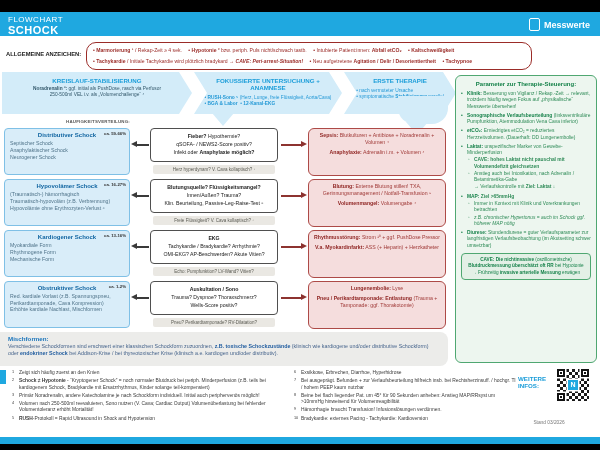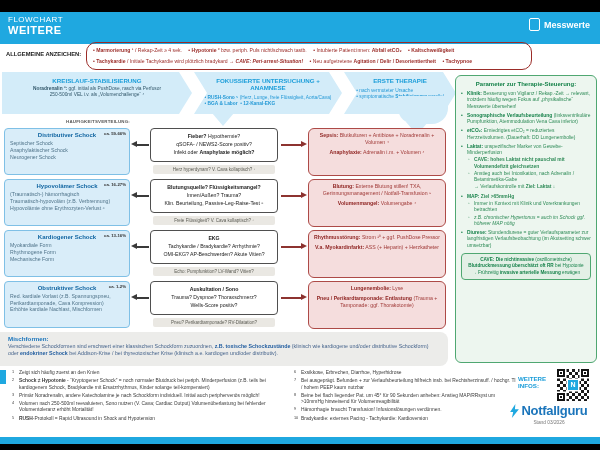--- a/index.html
+++ b/index.html
@@ -1,19 +1,19 @@
 <!DOCTYPE html>
 <html><head>
 <meta charset="utf-8">
 <style>
   html,body{margin:0;padding:0;}
   body{width:600px;height:450px;background:#000;font-family:"Liberation Sans",sans-serif;position:relative;overflow:hidden;}
   .page{position:absolute;top:12px;left:0;width:600px;height:432px;background:#fff;}
   
-  .band{position:absolute;top:0;left:0;width:600px;height:32px;background:#1fa8e0;color:#fff;}
+  .band{position:absolute;top:0;left:0;width:600px;height:24px;background:#1fa8e0;color:#fff;}
   .kicker{position:absolute;left:8px;top:3px;font-size:8px;letter-spacing:.5px;}
   .btitle{position:absolute;left:8px;top:12px;font-size:11px;font-weight:bold;letter-spacing:.5px;}
   .brand{position:absolute;right:10px;top:6px;display:flex;align-items:center;gap:4px;font-size:9px;font-weight:bold;color:#fff;}
   .doc-icon{width:9px;height:11px;border:1.2px solid #fff;border-radius:2px;position:relative;display:inline-block;background:#1fa8e0;}
   .doc-icon::before{content:"";position:absolute;left:-4px;top:2px;width:9px;height:11px;border:1.2px solid #fff;border-radius:2px;background:#1fa8e0;z-index:-1;}
   
   .anz-label{position:absolute;left:6px;top:39px;width:80px;font-size:5.8px;font-weight:bold;color:#1a1a1a;}
   .anz-box{position:absolute;left:86px;top:30px;width:432px;height:22px;border:1.5px solid #9b2c28;border-radius:10px;padding:2px 6px;color:#9b2c28;font-size:5.1px;}
   .anz-line{line-height:11px;white-space:nowrap;}
   .anz-item{margin-right:5px;}
@@ -84,21 +84,21 @@
   .stand{position:absolute;left:500px;top:408px;width:98px;text-align:center;font-size:4.8px;color:#777;}
   .botbar{position:absolute;left:0;top:425px;width:600px;height:7px;background:#1fa8e0;}
 </style>
 </head>
 <body>
 
 <div class="page">
 
   <div class="band">
     <div class="kicker">FLOWCHART</div>
-    <div class="btitle">WEITERE</div>
+    <div class="btitle">SCHOCK</div>
     <div class="brand">
       <span class="doc-icon"></span>
       <span>Messwerte</span>
     </div>
   </div>
 
   <div class="anz-label">ALLGEMEINE ANZEICHEN:</div>
   <div class="anz-box">
     <div class="anz-line">
       <span class="anz-item"><span class="b">Marmorierung ¹</span><span> / Rekap-Zeit ≥ 4 sek.</span></span>
@@ -281,22 +281,16 @@
     <div class="fn"><sup>10</sup><span>Bradykardie: externes Pacing - Tachykardie: Kardioversion</span></div>
   </div>
 
   <div class="wi">WEITERE INFOS:</div>
   <div class="qr">
     <div class="qf tl"></div>
     <div class="qf tr"></div>
     <div class="qf bl"></div>
     <div class="qn">N</div>
   </div>
-  <div class="ng">
-    <svg width="9" height="14" viewBox="0 0 10 16">
-        <polygon points="6,0 0,9 3.5,9 2,16 10,6 5.5,6" fill="#1fa8e0"></polygon>
-      </svg>
-    <span class="ng-text">Notfallguru</span>
-  </div>
   <div class="stand">Stand 03/2026</div>
 
   <div class="botbar"></div>
 </div>
 
 </body></html>

